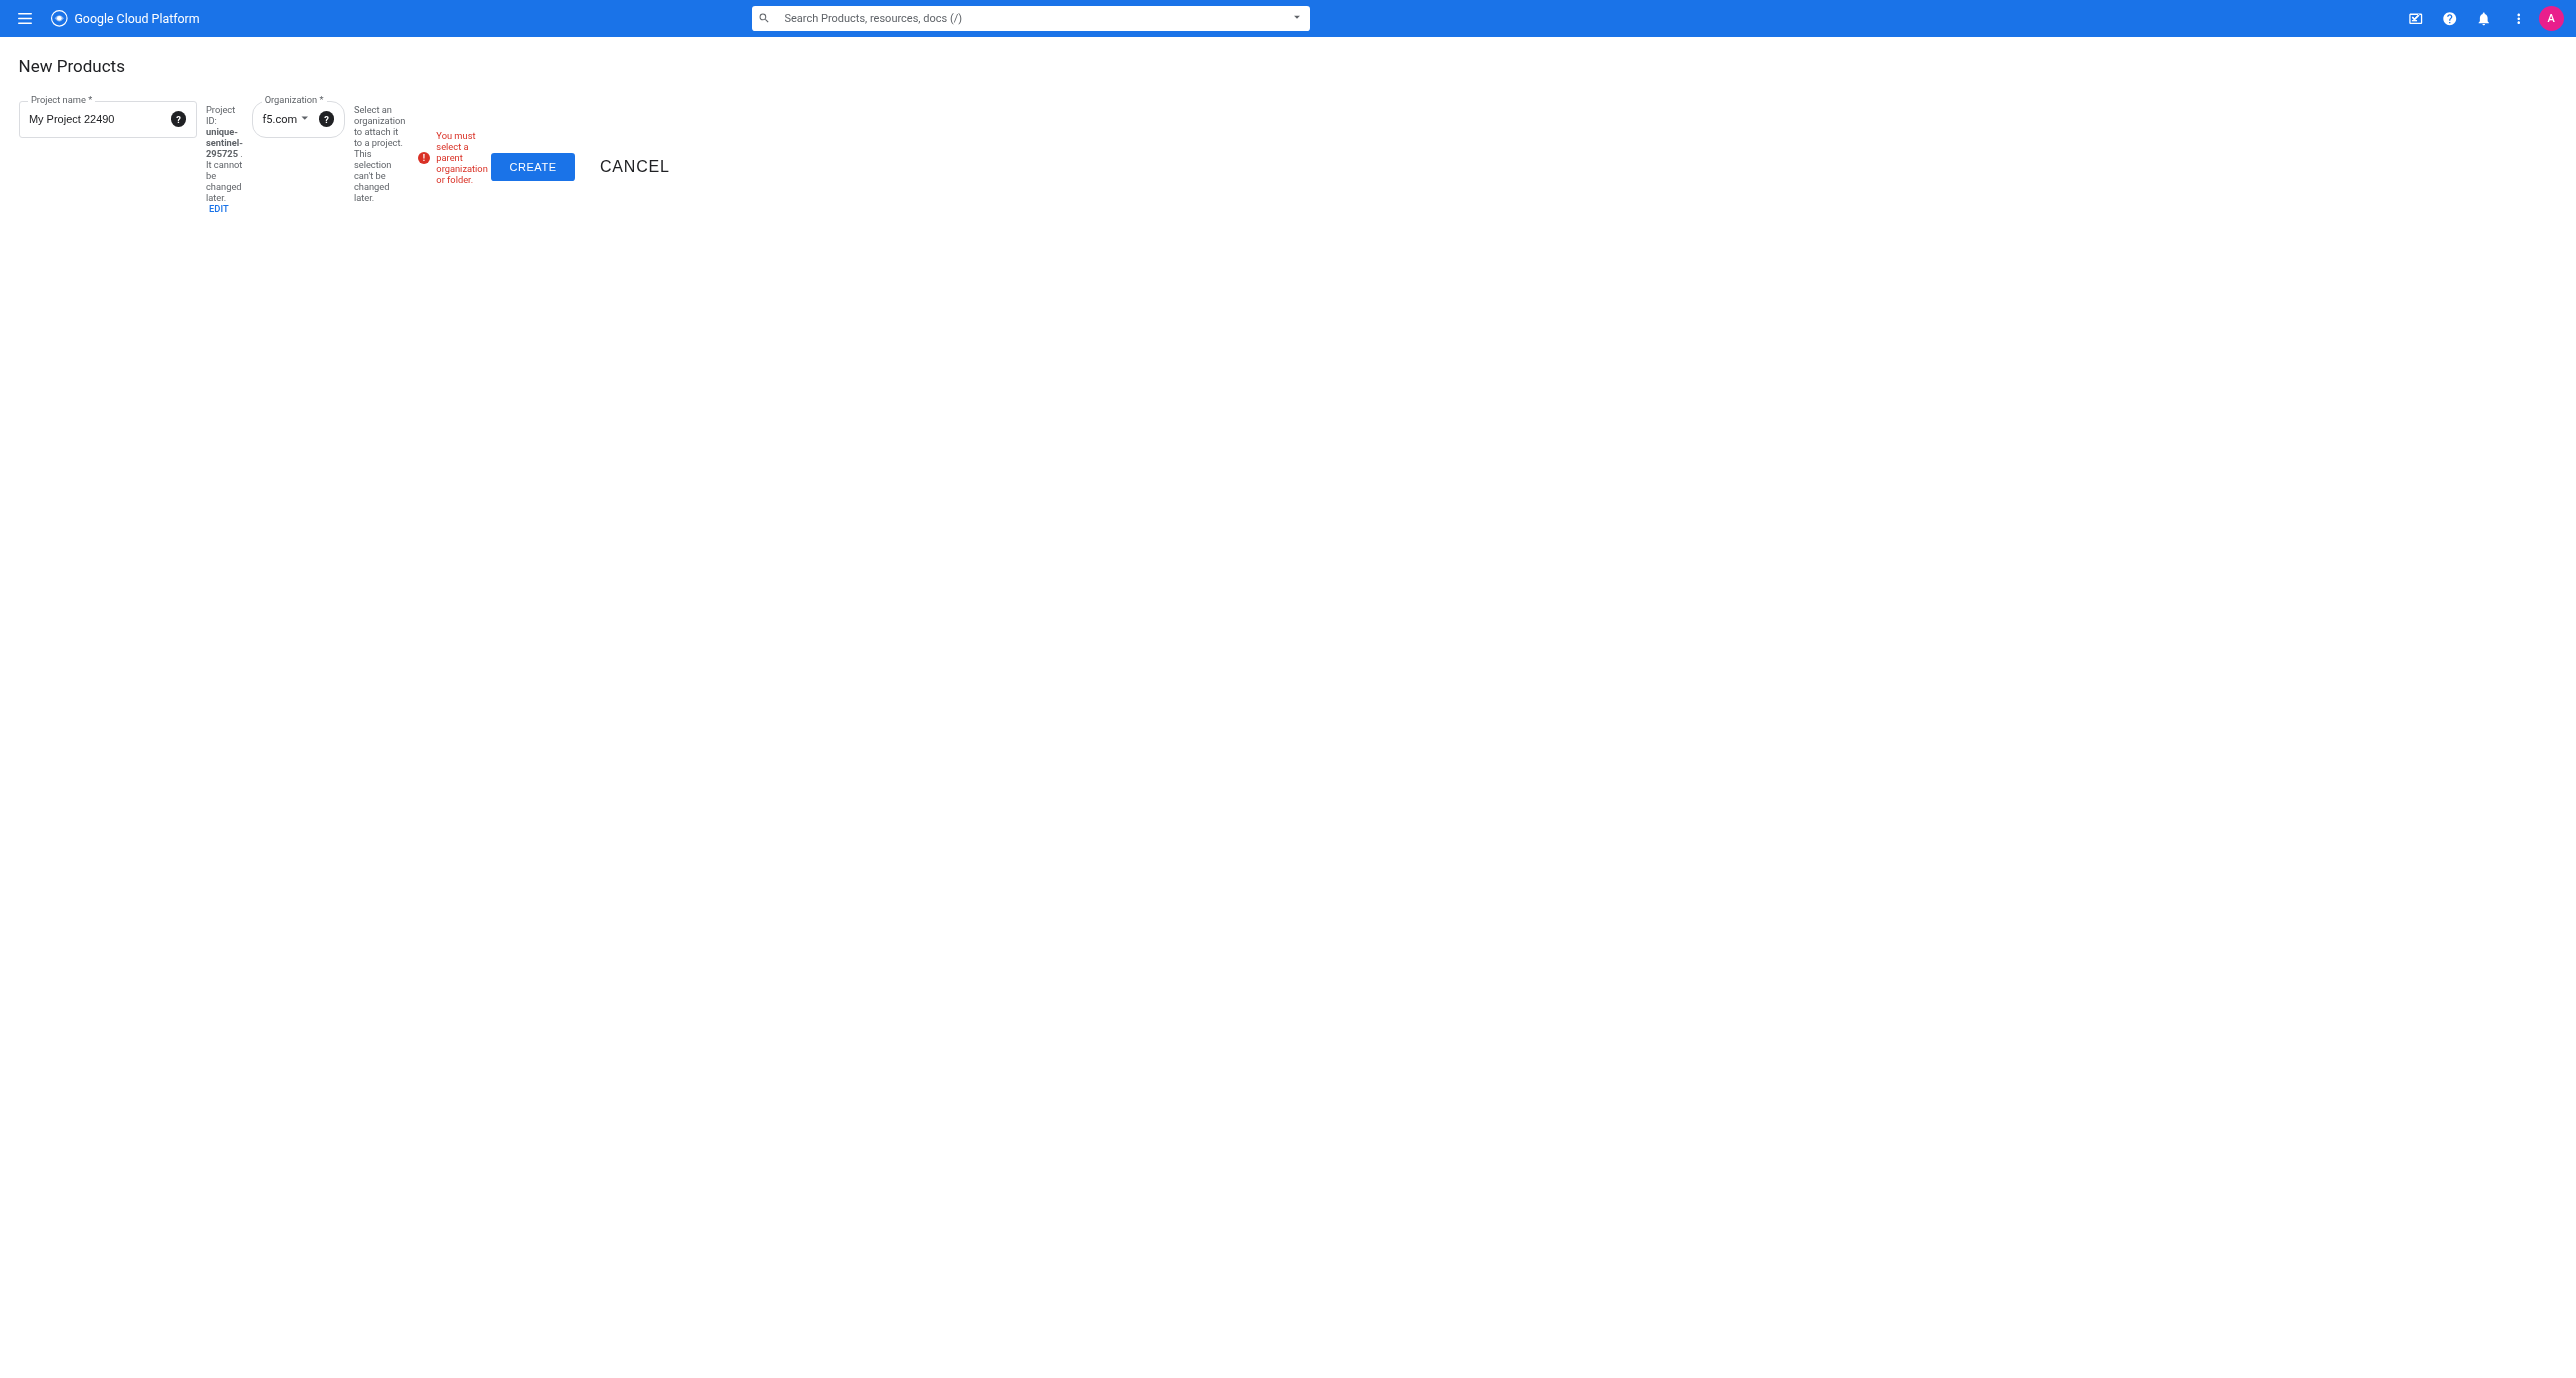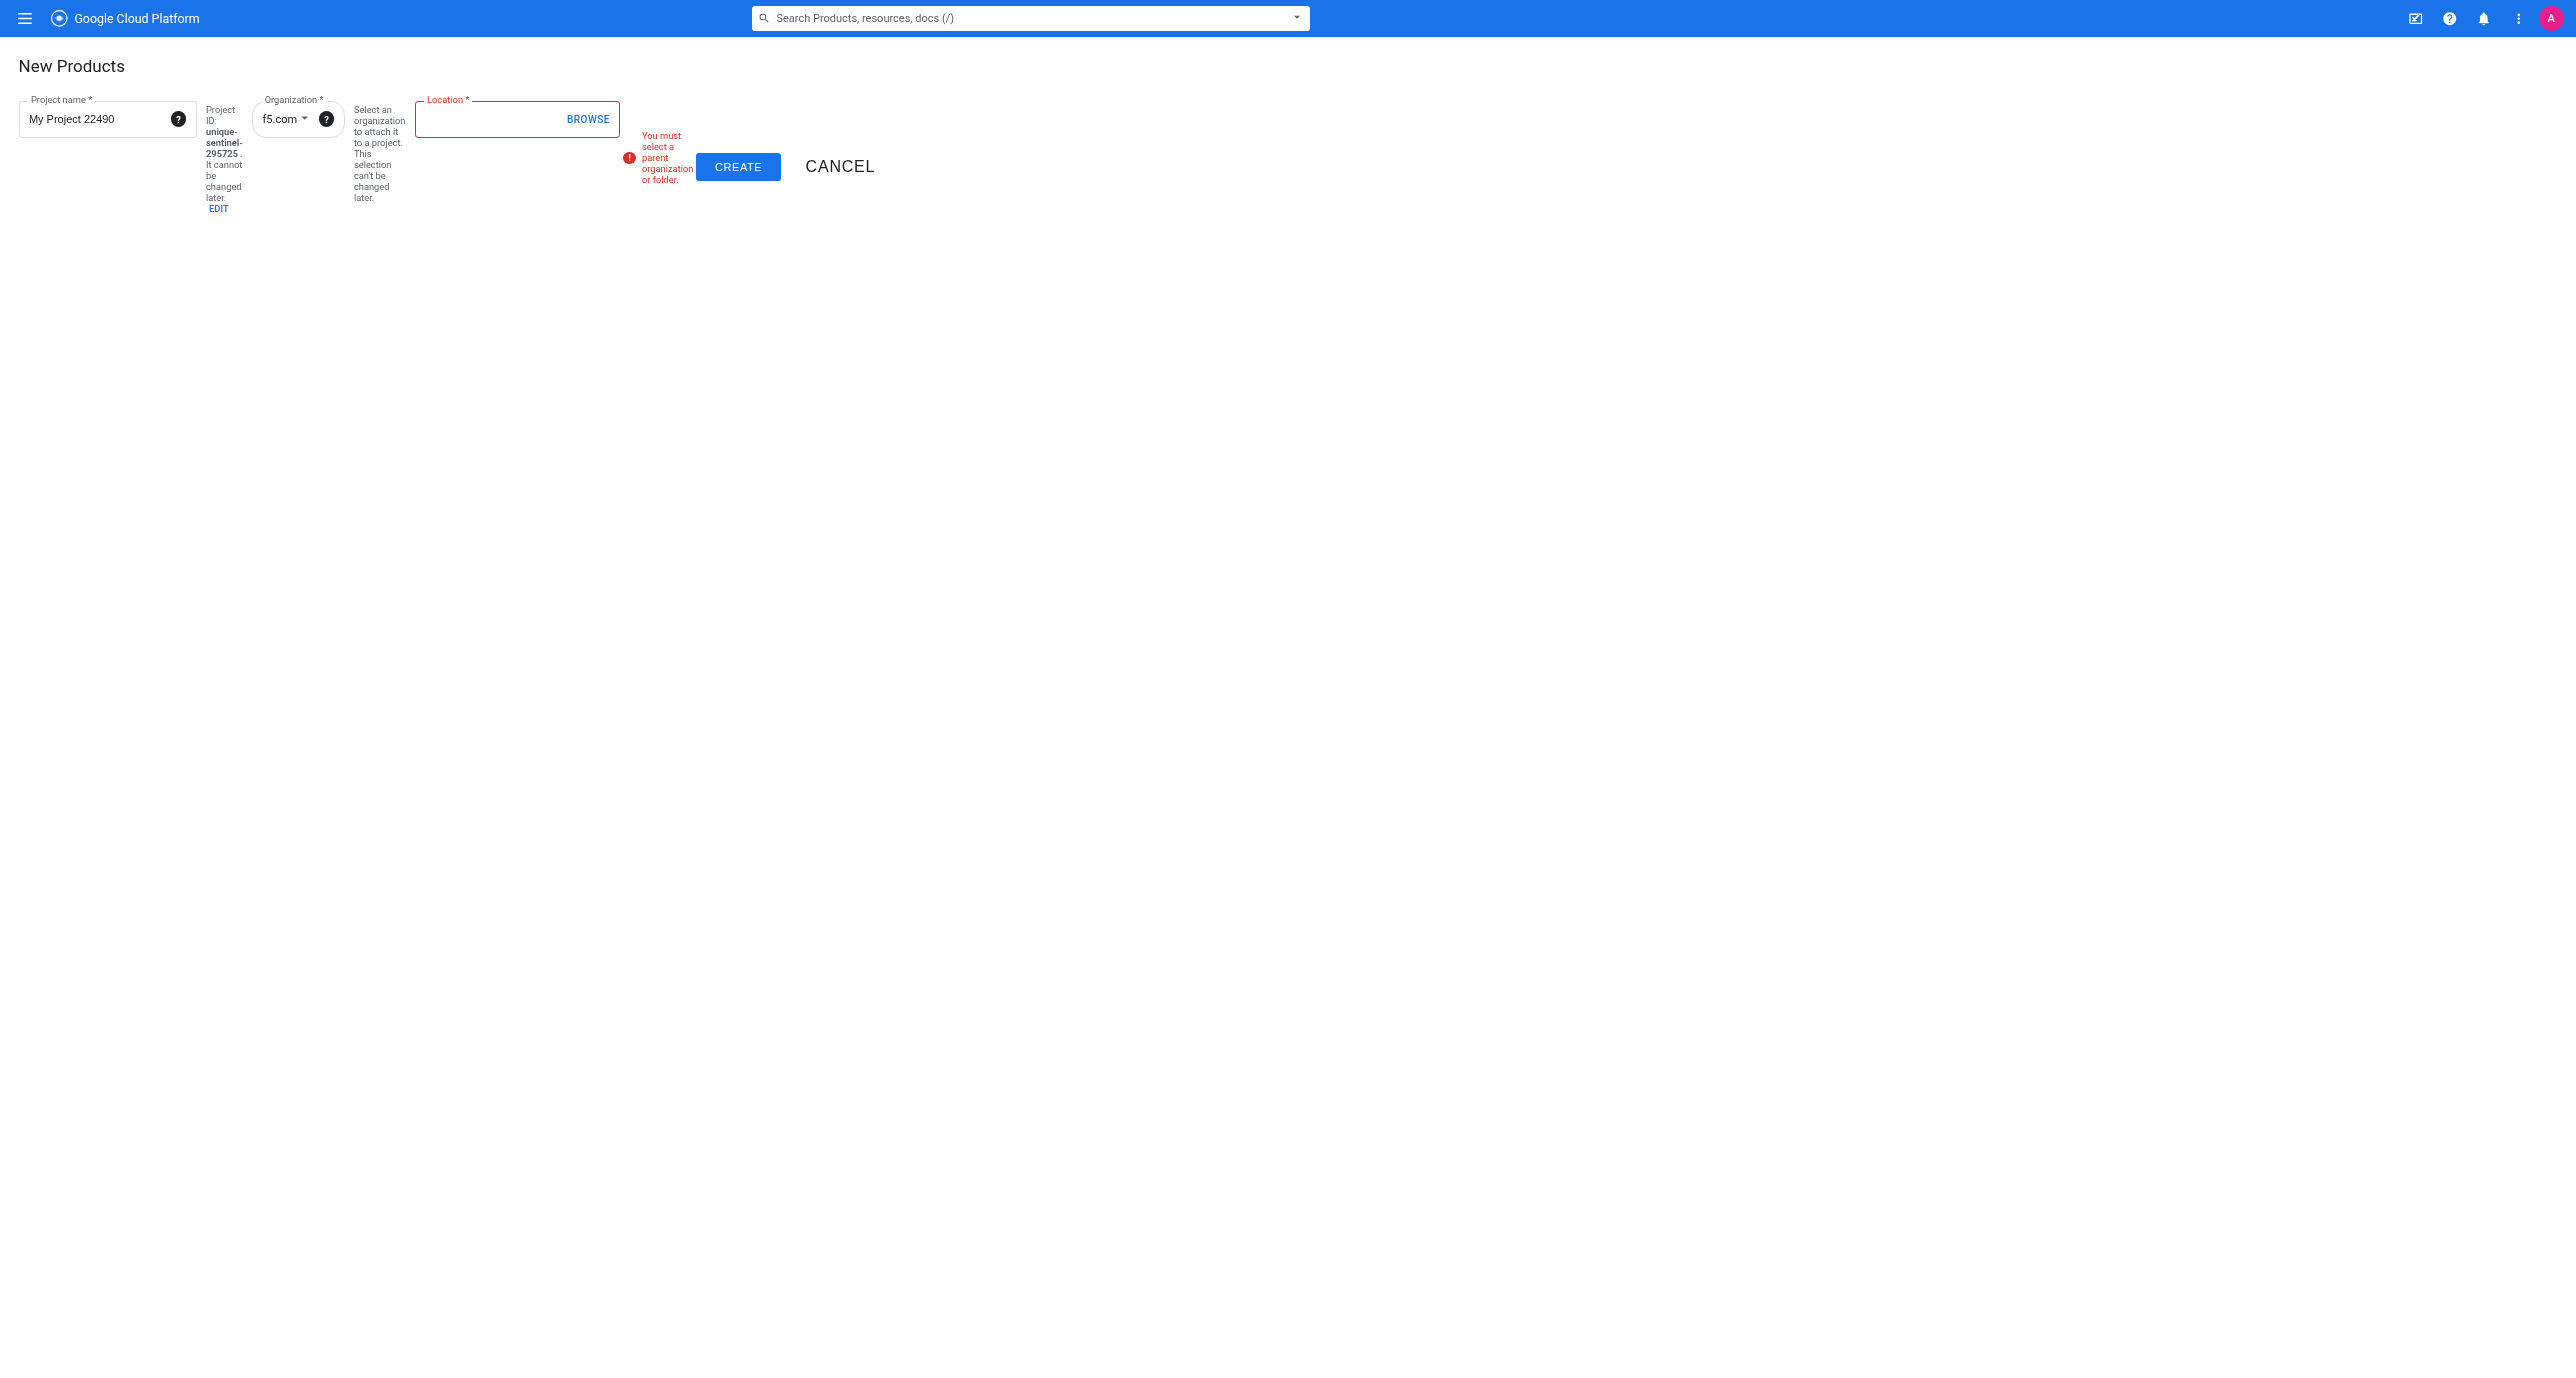--- a/index.html
+++ b/index.html
@@ -50,21 +50,21 @@
     }
     .topbar-search-box {
       width: 100%;
       height: 25px;
       background: #fff;
       border-radius: 3.1px;
       border: none;
       display: flex;
       align-items: center;
       padding: 0 6.2px;
-      gap: 6px;
+      gap: 14px;
       cursor: text;
     }
     .search-icon-wrap {
       color: #5f6368;
       font-size: 12.4px;
       display: flex;
       align-items: center;
     }
     .search-text {
       color: #5f6368;
@@ -400,27 +400,20 @@
         <div class="select-arrow">
           <svg width="15.5" height="15.5" viewBox="0 0 24 24" fill="#5f6368">
               <path d="M7 10l5 5 5-5z"></path>
             </svg>
         </div>
         <div class="field-help-icon" style="margin-left:6.2px;">?</div>
       </div>
     </div>
     <div class="org-hint">Select an organization to attach it to a project. This selection can't be changed later.</div>
 
-    <div class="location-wrapper">
-      <span class="location-label">Location *</span>
-      <div class="location-input-row">
-        <input type="text" placeholder="" value="" style="">
-        <span class="browse-link">BROWSE</span>
-      </div>
-    </div>
     <div class="location-error">
       <div class="error-icon">!</div>
       <span>You must select a parent organization or folder.</span>
     </div>
 
     <div class="button-row">
       <button class="btn-create">CREATE</button>
       <button class="btn-cancel">CANCEL</button>
     </div>
 

